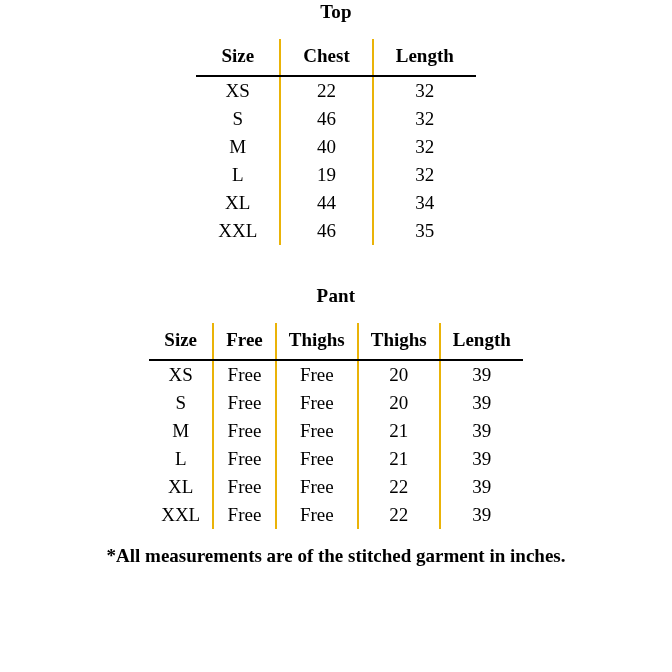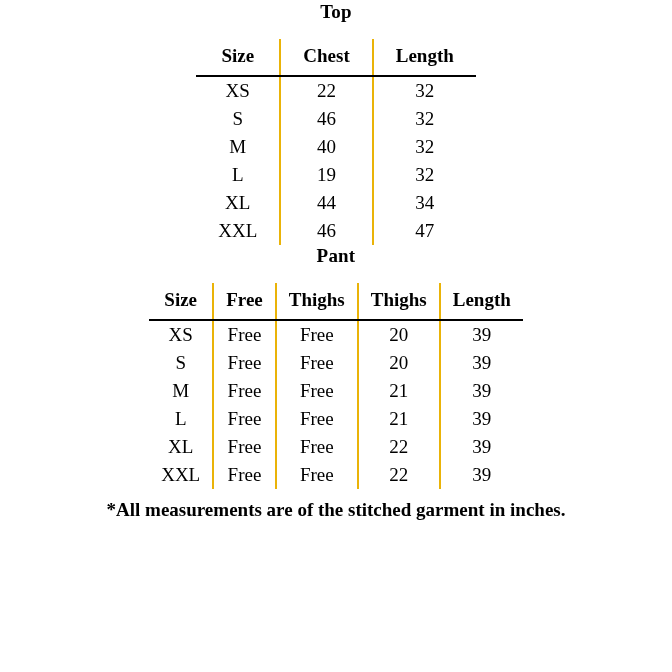--- a/index.html
+++ b/index.html
@@ -20,21 +20,21 @@
     height: 672px;
     box-sizing: border-box;
   }
   .section-title {
     text-align: center;
     font-weight: bold;
     font-size: 19px;
     letter-spacing: 0.2px;
   }
   #top-title { margin-top: 0px; padding-top: 1px; }
-  #pant-title { }
+  #pant-title { margin-top: 40px; }
 
   .table-wrap {
     display: flex;
     justify-content: center;
     margin-top: 16px;
   }
   table {
     border-collapse: collapse;
     font-size: 19px;
   }
@@ -62,21 +62,21 @@
   #top-table thead th { padding-left: 22px; padding-right: 22px; }
   #top-table tbody td { padding-left: 22px; padding-right: 22px; }
 
   #pant-table thead th { padding-left: 12px; padding-right: 12px; }
   #pant-table tbody td { padding-left: 12px; padding-right: 12px; }
 
   .footnote {
     text-align: center;
     font-weight: bold;
     font-size: 19px;
-    margin-top: 10px;
+    margin-top: 16px;
   }
 </style>
 </head>
 <body>
 
 <div class="page">
 
   <div class="section-title" id="top-title">Top</div>
 
   <div class="table-wrap">
@@ -110,21 +110,21 @@
           <td>32</td>
         </tr>
         <tr>
           <td>XL</td>
           <td>44</td>
           <td>34</td>
         </tr>
         <tr>
           <td>XXL</td>
           <td>46</td>
-          <td>47</td>
+          <td>35</td>
         </tr>
       </tbody>
     </table>
   </div>
 
   <div class="section-title" id="pant-title">Pant</div>
 
   <div class="table-wrap">
     <table id="pant-table">
       <thead>

